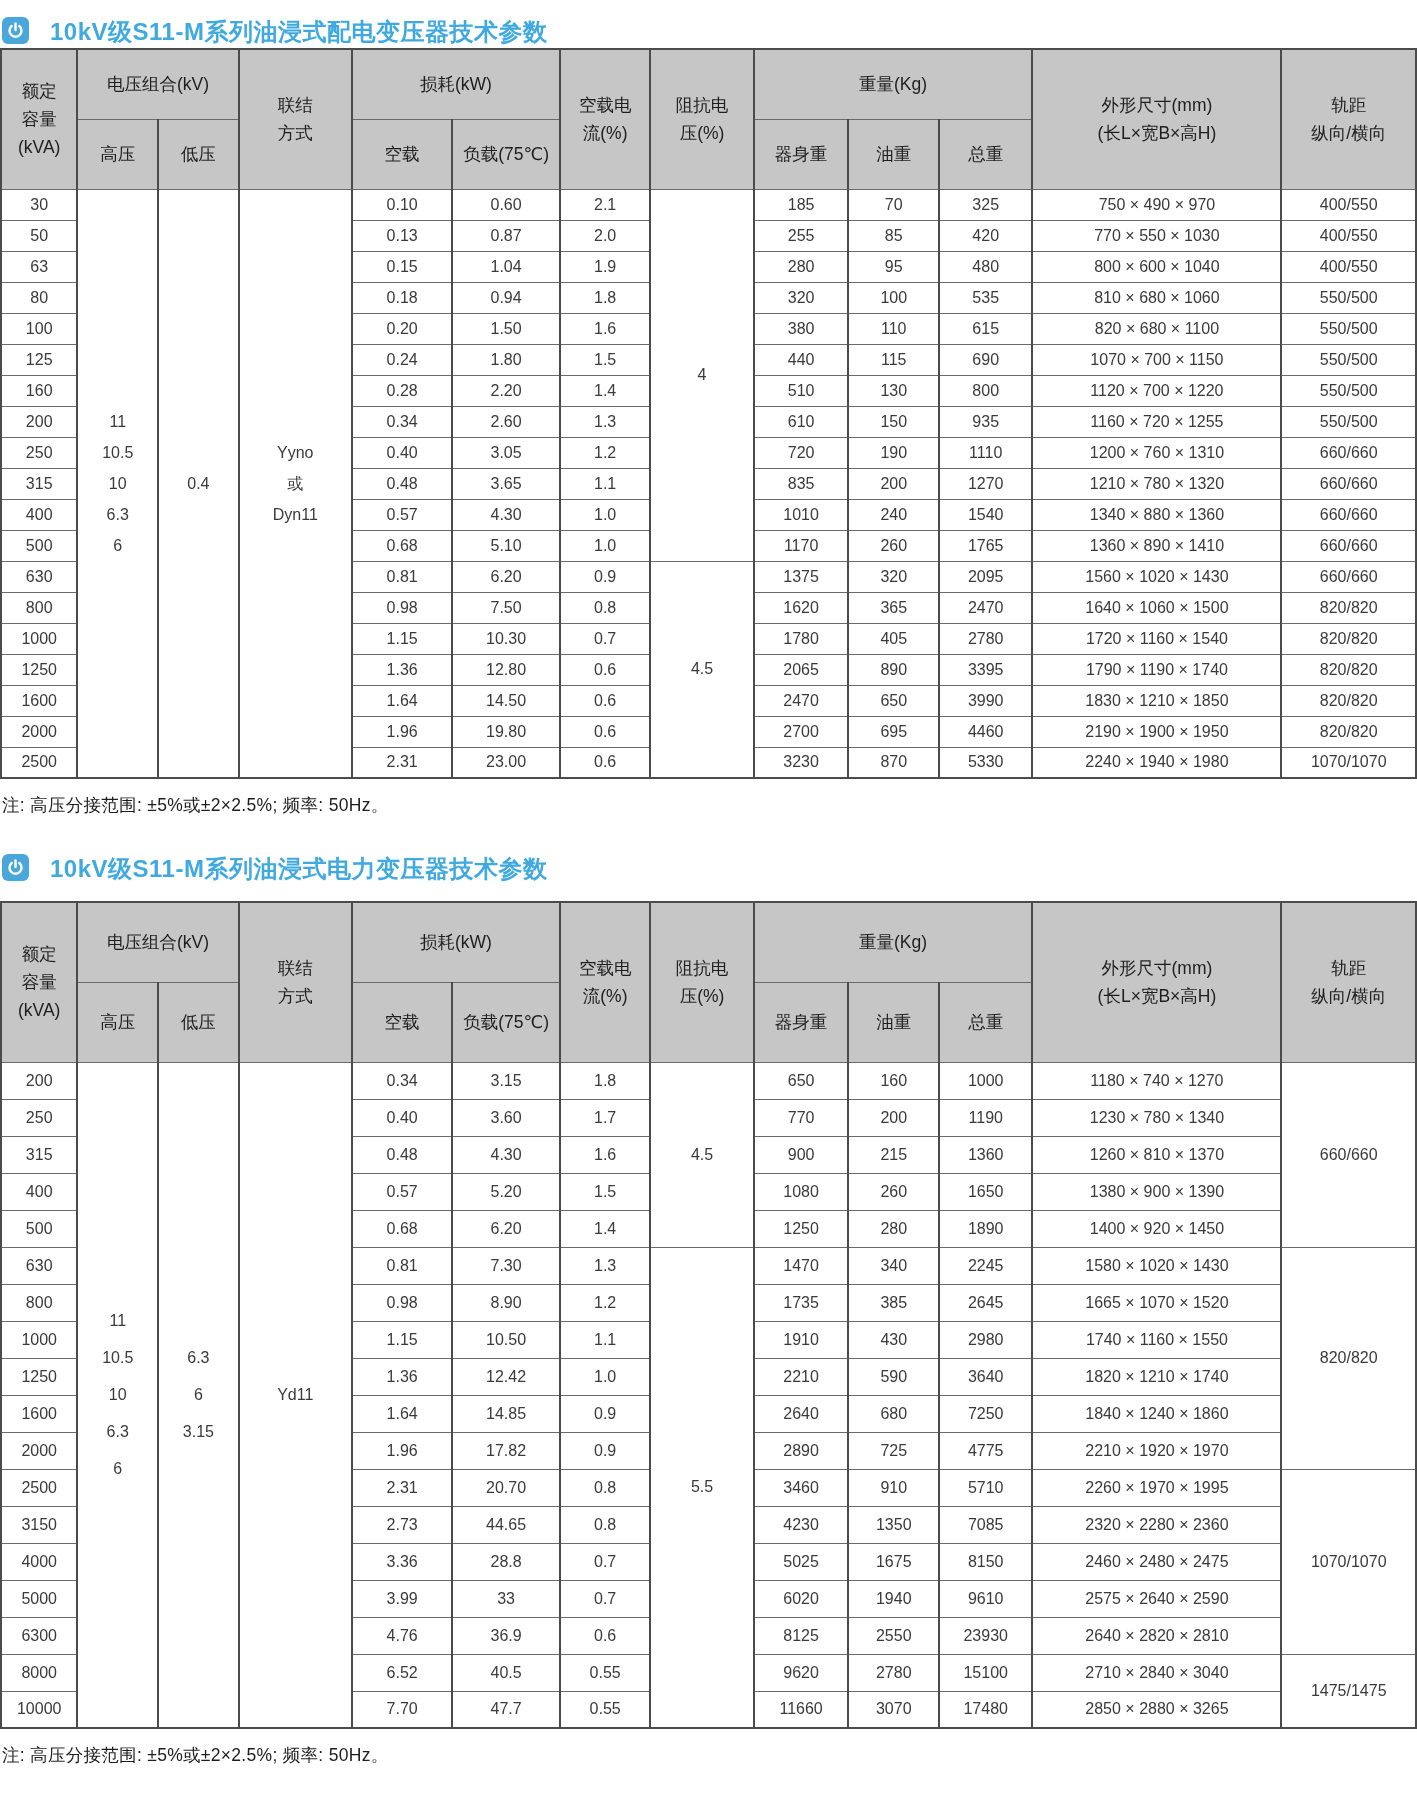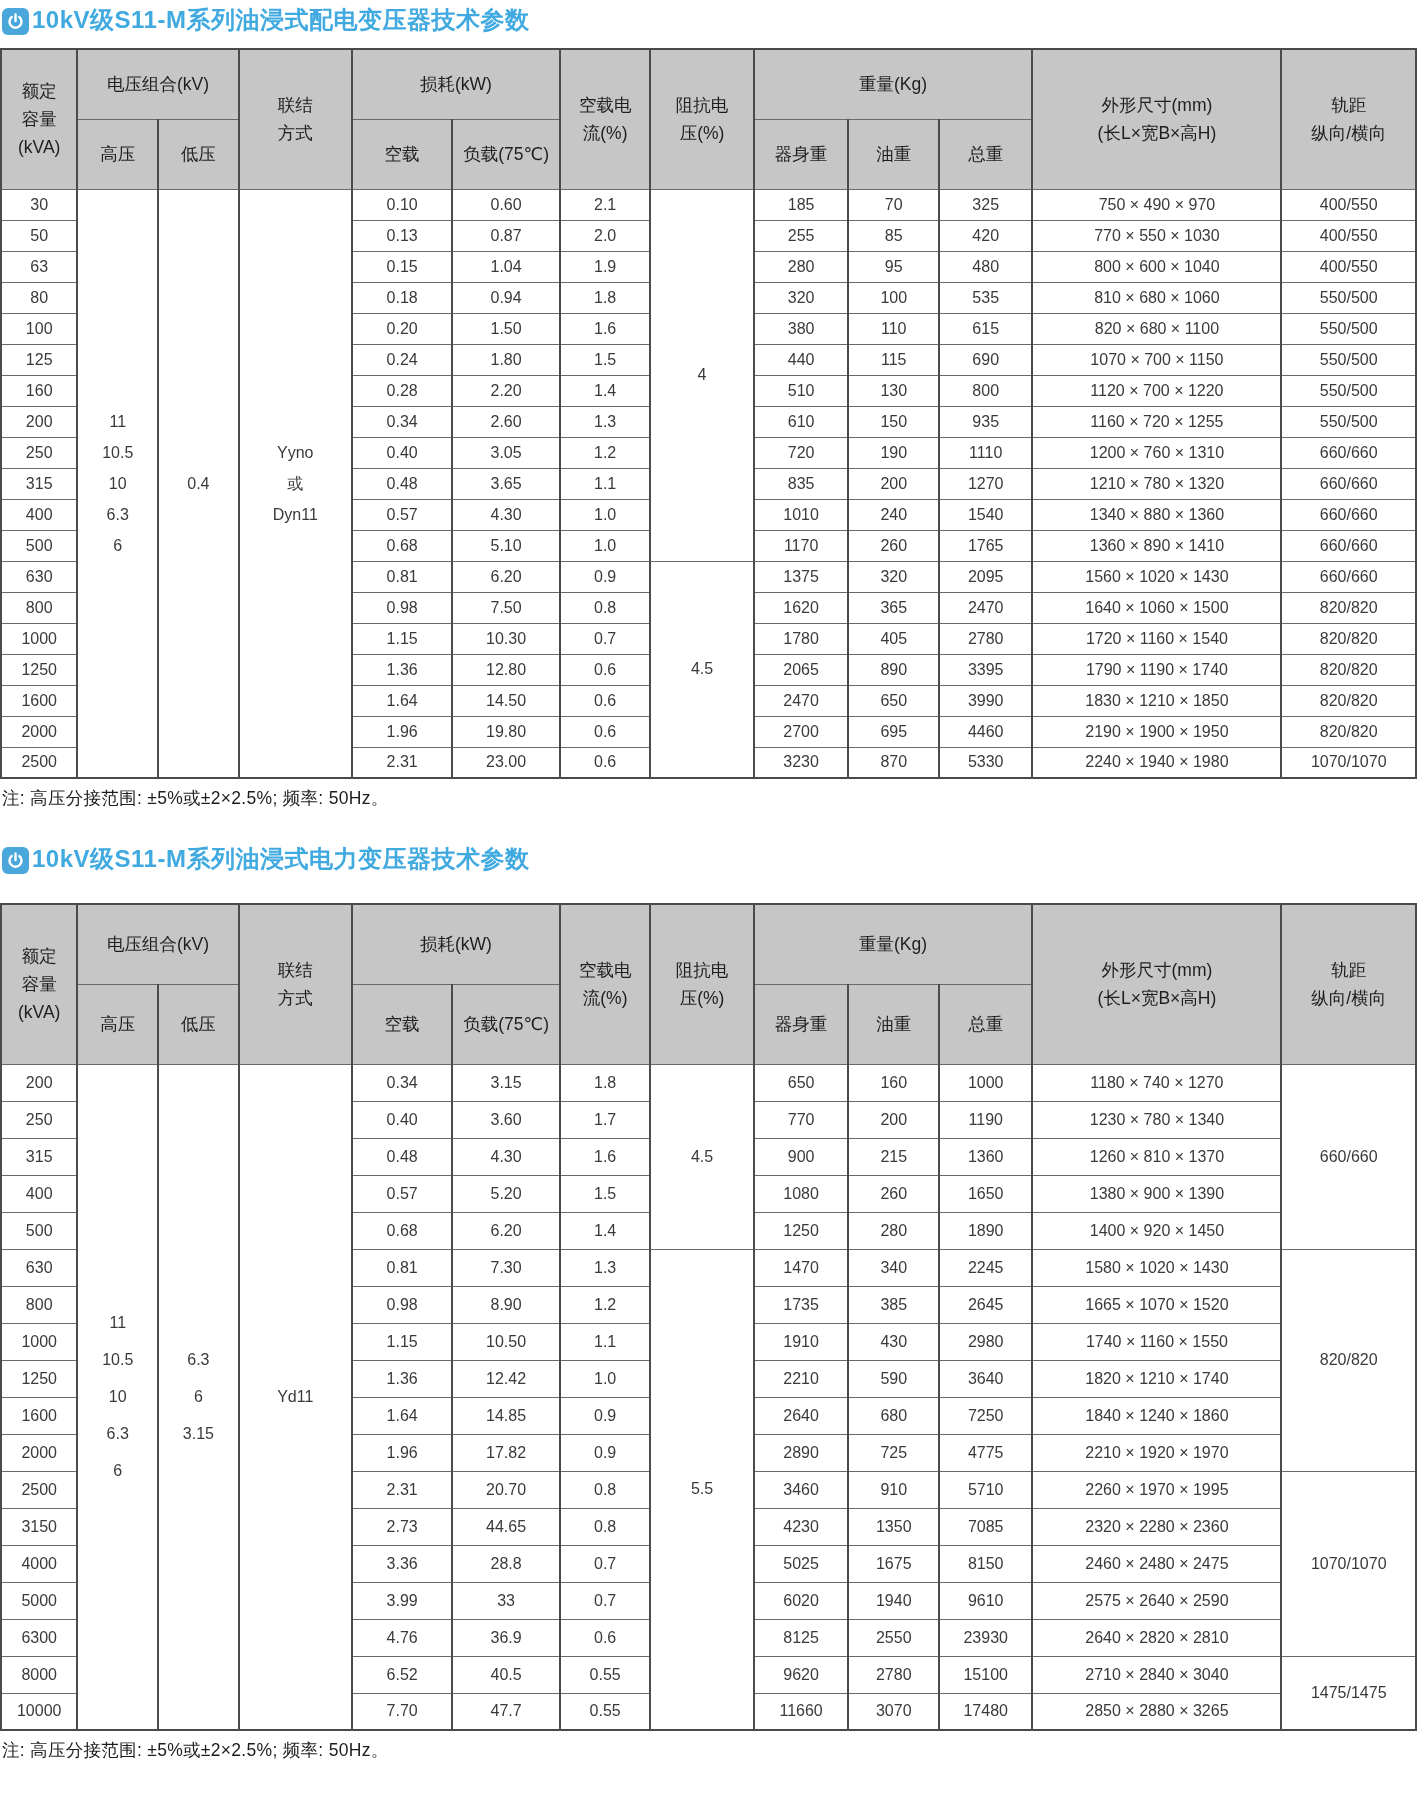--- a/index.html
+++ b/index.html
@@ -5,22 +5,22 @@
   :root{
     --accent:#3fa9e0; --icon-bg:#4aa7dc; --header-bg:#c6c6c6; --border:#4b4b4b;
   }
   *{box-sizing:border-box;margin:0;padding:0}
   html,body{background:#fff}
   body{
     width:1417px;min-height:1793px;
     font-family:"Liberation Sans","DejaVu Sans",sans-serif;
     color:#333;padding:8px 0 6px 0;
   }
-  .title-row{display:flex;align-items:flex-start;gap:3px;height:36px;margin:0 0 4px 2px}
-  .title-row.second{margin-top:37px}
+  .title-row{display:flex;align-items:flex-end;gap:21px;height:36px;margin:0 0 4px 2px}
+  .title-row.second{margin-top:28px}
   .title-icon{
     width:27px;height:27px;border-radius:6px;background:var(--icon-bg);
     display:flex;align-items:center;justify-content:center;flex:0 0 auto;
   }
   .title-text{font-size:24px;line-height:1;color:var(--accent);font-weight:600;letter-spacing:.5px}
   .table-wrap{width:100%}
   .table-wrap.second{margin-top:20px}
   table.spec{width:100%;border-collapse:collapse;table-layout:fixed;border:2px solid var(--border)}
   .spec th,.spec td{
     border-top:1px solid #6a6a6a;border-bottom:1px solid #6a6a6a;
@@ -29,21 +29,21 @@
   }
   .spec th{background:var(--header-bg);font-weight:400;font-size:17.5px;color:#1e1e1e;line-height:1.62}
   .spec td{font-size:16px;color:#3a3a3a;background:#fff}
   .spec-0 thead tr{height:70px}
   .spec-1 thead tr{height:80px}
   .spec-0 tbody td{height:31px}
   .spec-1 tbody td{height:37px}
   .ml{white-space:pre-line}
   .spec-0 tbody .ml{line-height:31px}
   .spec-1 tbody .ml{line-height:37px}
-  .note{font-size:17.5px;color:#1d1d1d;margin:7px 0 0 2px;letter-spacing:.3px}
+  .note{font-size:17.5px;color:#1d1d1d;margin:14px 0 0 2px;letter-spacing:.3px}
 </style>
 </head>
 <body>
 
 <div class="title-row">
   <span class="title-icon">
     <svg width="19" height="19" viewBox="0 0 24 24" fill="none" aria-hidden="true">
       <path d="M12 3.2 V 11.5" stroke="#ffffff" stroke-width="3.1" stroke-linecap="round"></path>
       <path d="M7.2 6.3 a 7.6 7.6 0 1 0 9.6 0" stroke="#ffffff" stroke-width="3.1" fill="none" stroke-linecap="round"></path>
     </svg>

